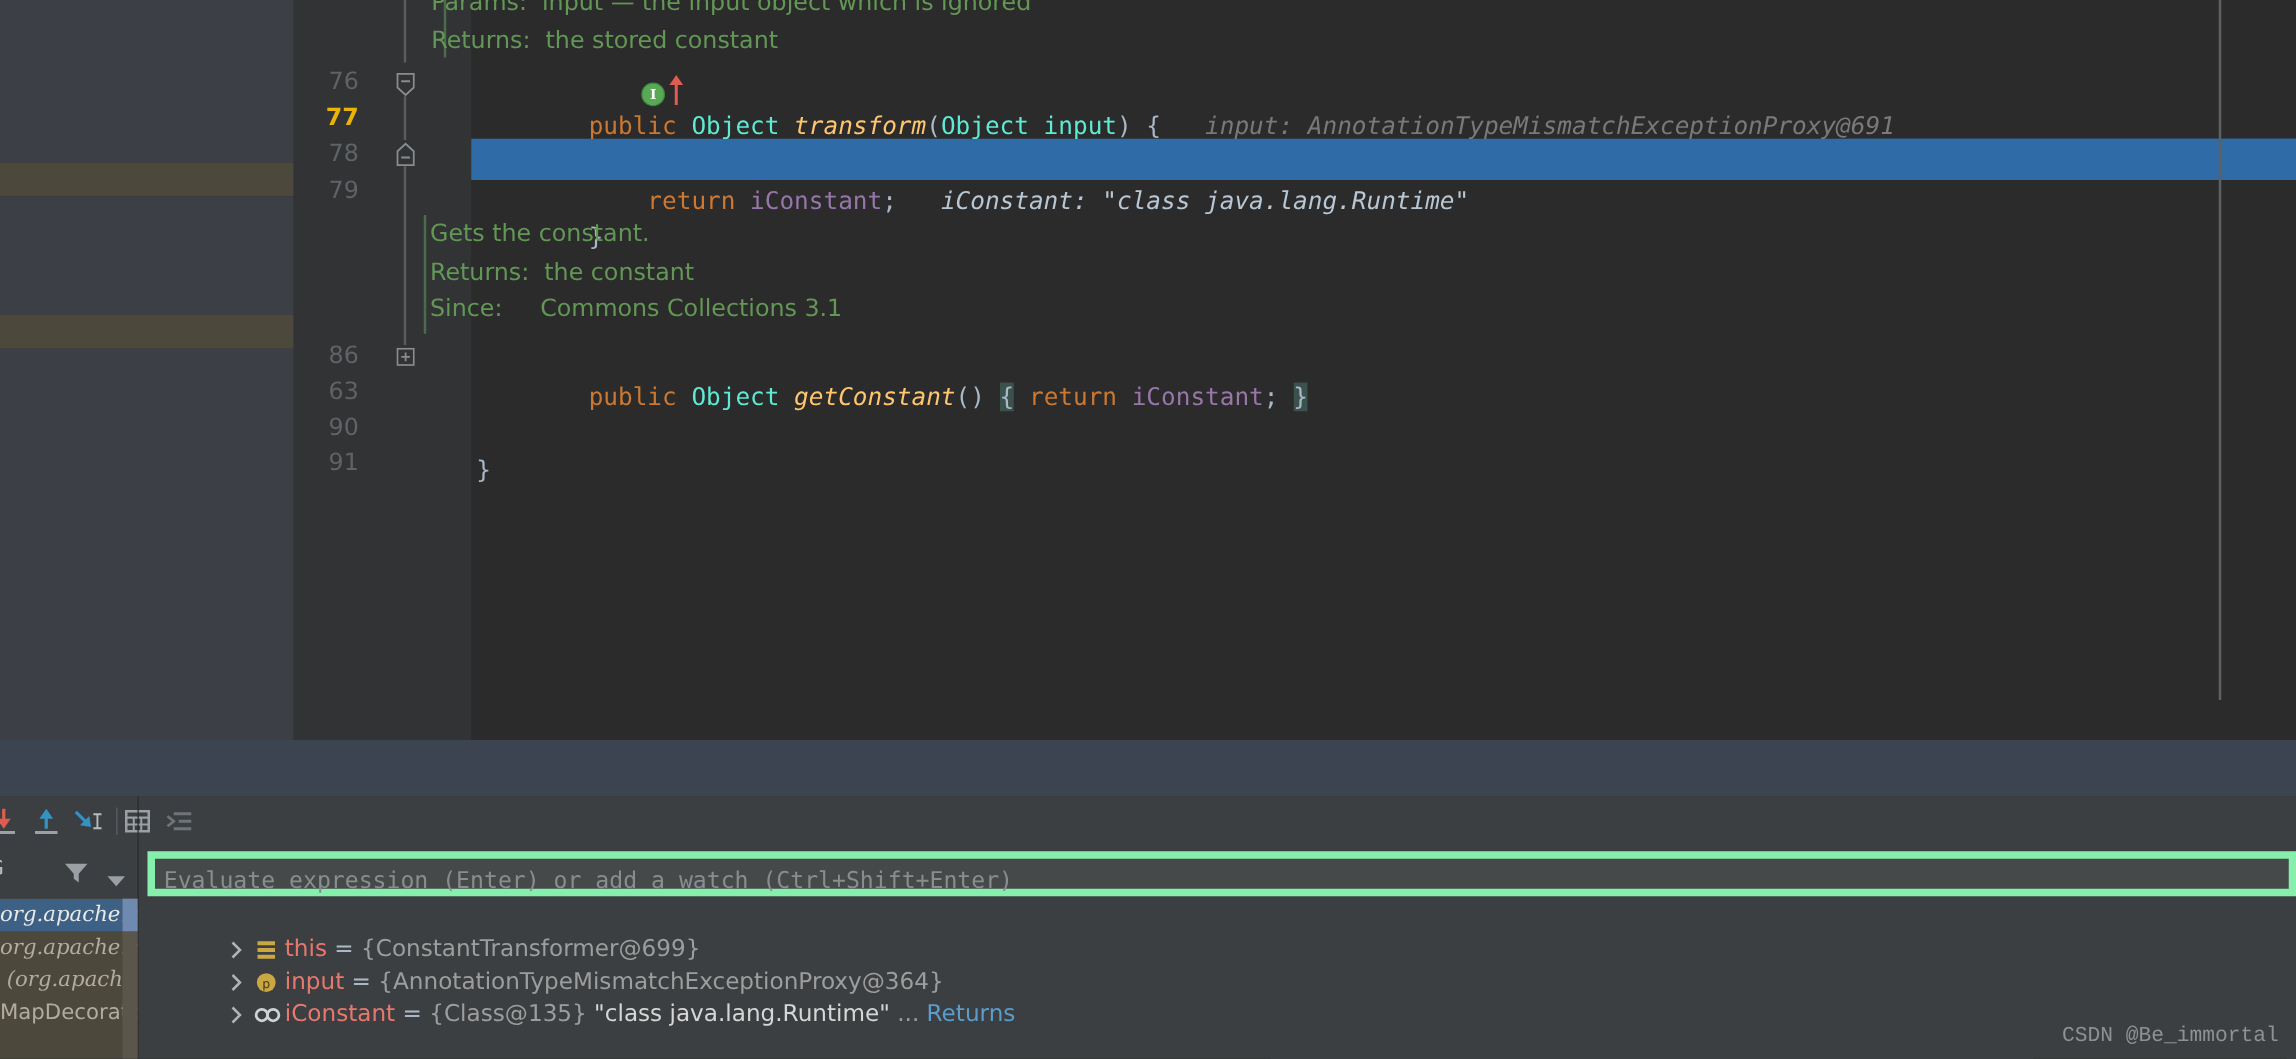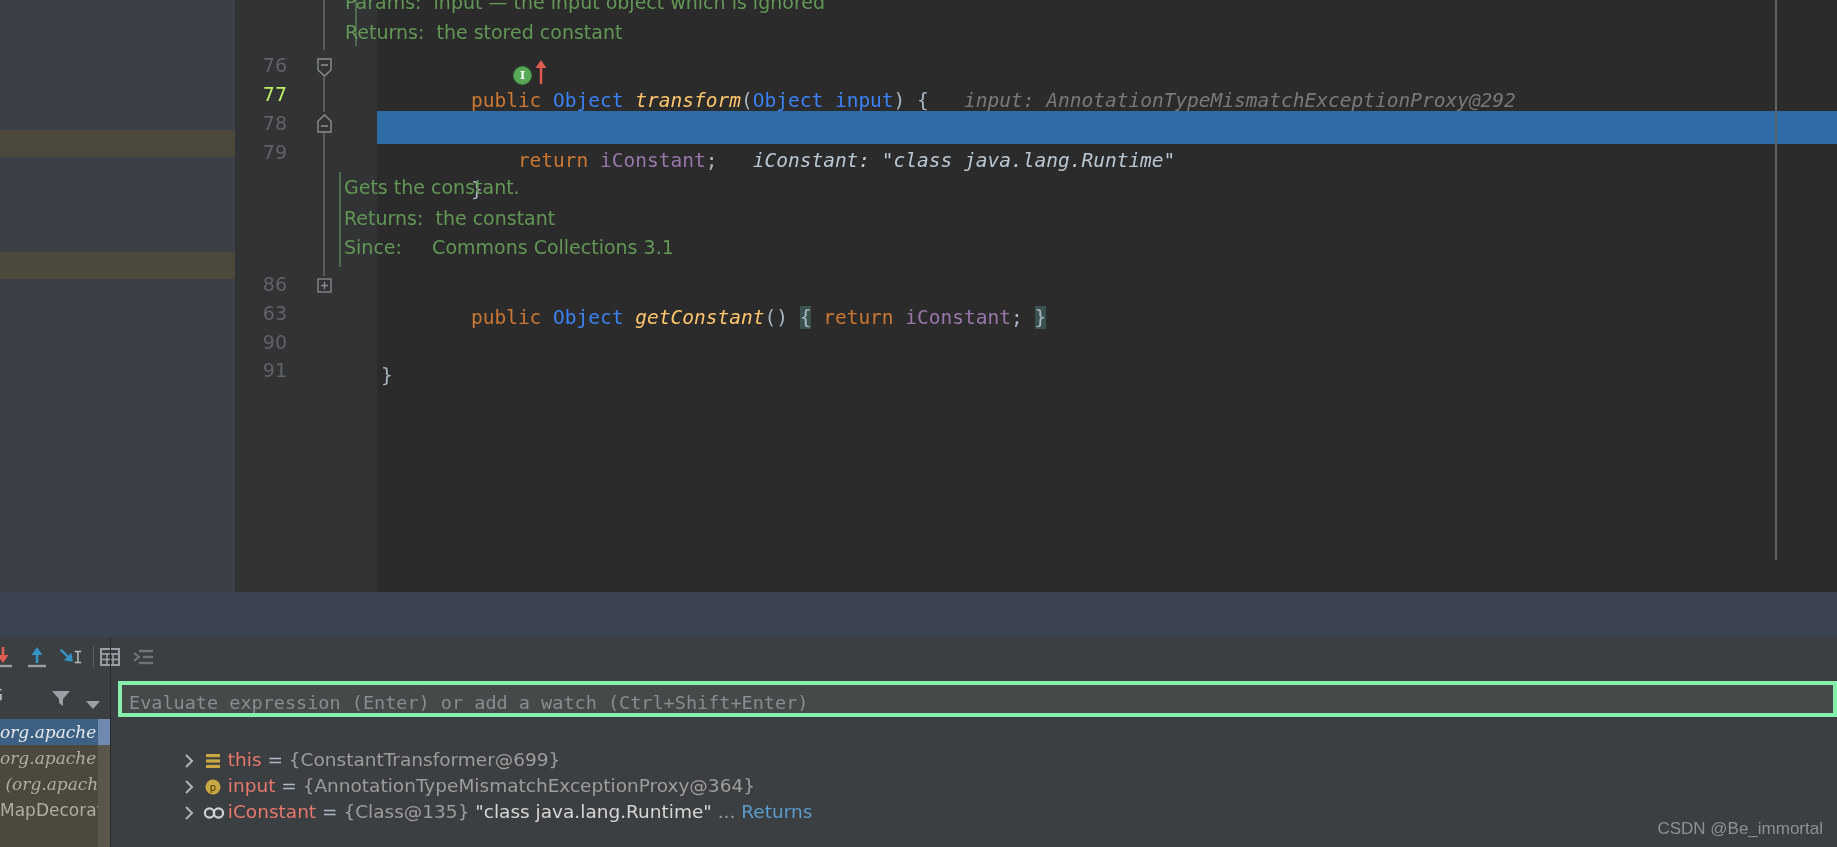--- a/index.html
+++ b/index.html
@@ -25,21 +25,21 @@
   .gutter {
     position: absolute; left: 235px; top: 0; width: 142px; height: 592px;
     background: #313335;
   }
   .gutter-lines { position: absolute; left: 0; top: 0; width: 142px; }
   .gline {
     position: absolute; right: 90px;
     font-family: "DejaVu Sans", sans-serif;
     font-size: 19px; color: #606366; text-align: right; width: 46px;
   }
-  .gline.cur { color: #bef264; font-weight: 400; }
+  .gline.cur { color: #eab308; font-weight: 700; }
 
   .fold-rail {
     position: absolute; left: 323px; top: 0; width: 2px; height: 592px;
     background: #5a5d5e;
   }
   .fold-ico {
     position: absolute; left: 314px; width: 21px; height: 21px;
   }
   .fold-ico svg { display:block; }
 
@@ -75,21 +75,21 @@
     position: absolute; width: 2px; background: #4e6a4e;
   }
   .doc-text {
     position: absolute; white-space: pre;
     font-family: "DejaVu Sans", sans-serif;
     font-size: 19px; color: #629755;
   }
 
   
   .kw  { color: #cc7832; }
-  .typ { color: #3b82f6; }
+  .typ { color: #5eead4; }
   .mth { color: #ffc66d; font-style: italic; }
   .fld { color: #9876aa; }
   .pun { color: #a9b7c6; }
   .hintv {
     color: #78797a; font-style: italic;
     font-family: "DejaVu Sans Mono", monospace;
   }
   .hintv.on-sel { color: #b9c7d4; }
   .brace-match { background: #3b514d; }
 
@@ -135,21 +135,21 @@
   }
   .funnel { position: absolute; left: 50px; top: 11px; }
   .caret-dn { position: absolute; left: 85px; top: 18px; }
   .vline-sep {
     position: absolute; left: 110px; top: 0; width: 1px; height: 210px;
     background: #2b2b2b;
   }
 
   .eval-field {
     position: absolute; left: 118px; top: 4px; right: 0; height: 36px;
-    background: #45494a; border: 4px solid #86efac;
+    background: #45494a; border: 6px solid #86efac;
   }
   .eval-ph {
     position: absolute; left: 7px; top: 7px;
     font-family: "DejaVu Sans Mono", monospace;
     font-size: 18.5px; color: #8a8d8f; white-space: pre;
   }
 
   
   .frames-list {
     position: absolute; left: 0; top: 82px; width: 110px; height: 128px;
@@ -190,21 +190,21 @@
   }
   .v-text { position: absolute; left: 58px; top: 0; white-space: pre; }
   .vn   { color: #e8786d; }
   .veq  { color: #a9b7c6; }
   .vref { color: #9d9d9d; }
   .vstr { color: #d6d6d6; }
   .vnav { color: #5a9ccc; }
 
   .watermark {
     position: absolute; right: 14px; bottom: 8px;
-    font-family: Liberation Sans, sans-serif;
+    font-family: Liberation Mono, monospace;
     font-size: 17px; color: #8d9194;
   }
 </style>
 </head>
 <body>
 
 <div id="root">
 
   <div class="editor-region">
 
@@ -264,21 +264,21 @@
 
     <div class="code">
 
       <div class="hl-row"></div>
 
       <div class="doc-bar" style="left:-22px; top:-12px; height:58px; background:#4e6a4e;"></div>
       <div class="doc-text" style="left:-32px; top:-9px;">Params:  input — the input object which is ignored</div>
       <div class="doc-text" style="left:-32px; top:21px;">Returns:  the stored constant</div>
 
       <div class="code-line" style="top:51px;">
-        <span class="kw">public </span><span class="typ">Object </span><span class="mth">transform</span><span class="pun">(</span><span class="typ">Object input</span><span class="pun">) {</span><span class="hintv">   input: AnnotationTypeMismatchExceptionProxy@292</span>
+        <span class="kw">public </span><span class="typ">Object </span><span class="mth">transform</span><span class="pun">(</span><span class="typ">Object input</span><span class="pun">) {</span><span class="hintv">   input: AnnotationTypeMismatchExceptionProxy@691</span>
       </div>
 
       <div class="code-line" style="top:111px;">
         <span class="kw">    return </span><span class="fld">iConstant</span><span class="pun">;</span><span class="hintv on-sel">   iConstant: "class java.lang.Runtime"</span>
       </div>
 
       <div class="code-line" style="top:140px;">
         <span class="pun">}</span>
       </div>
 

